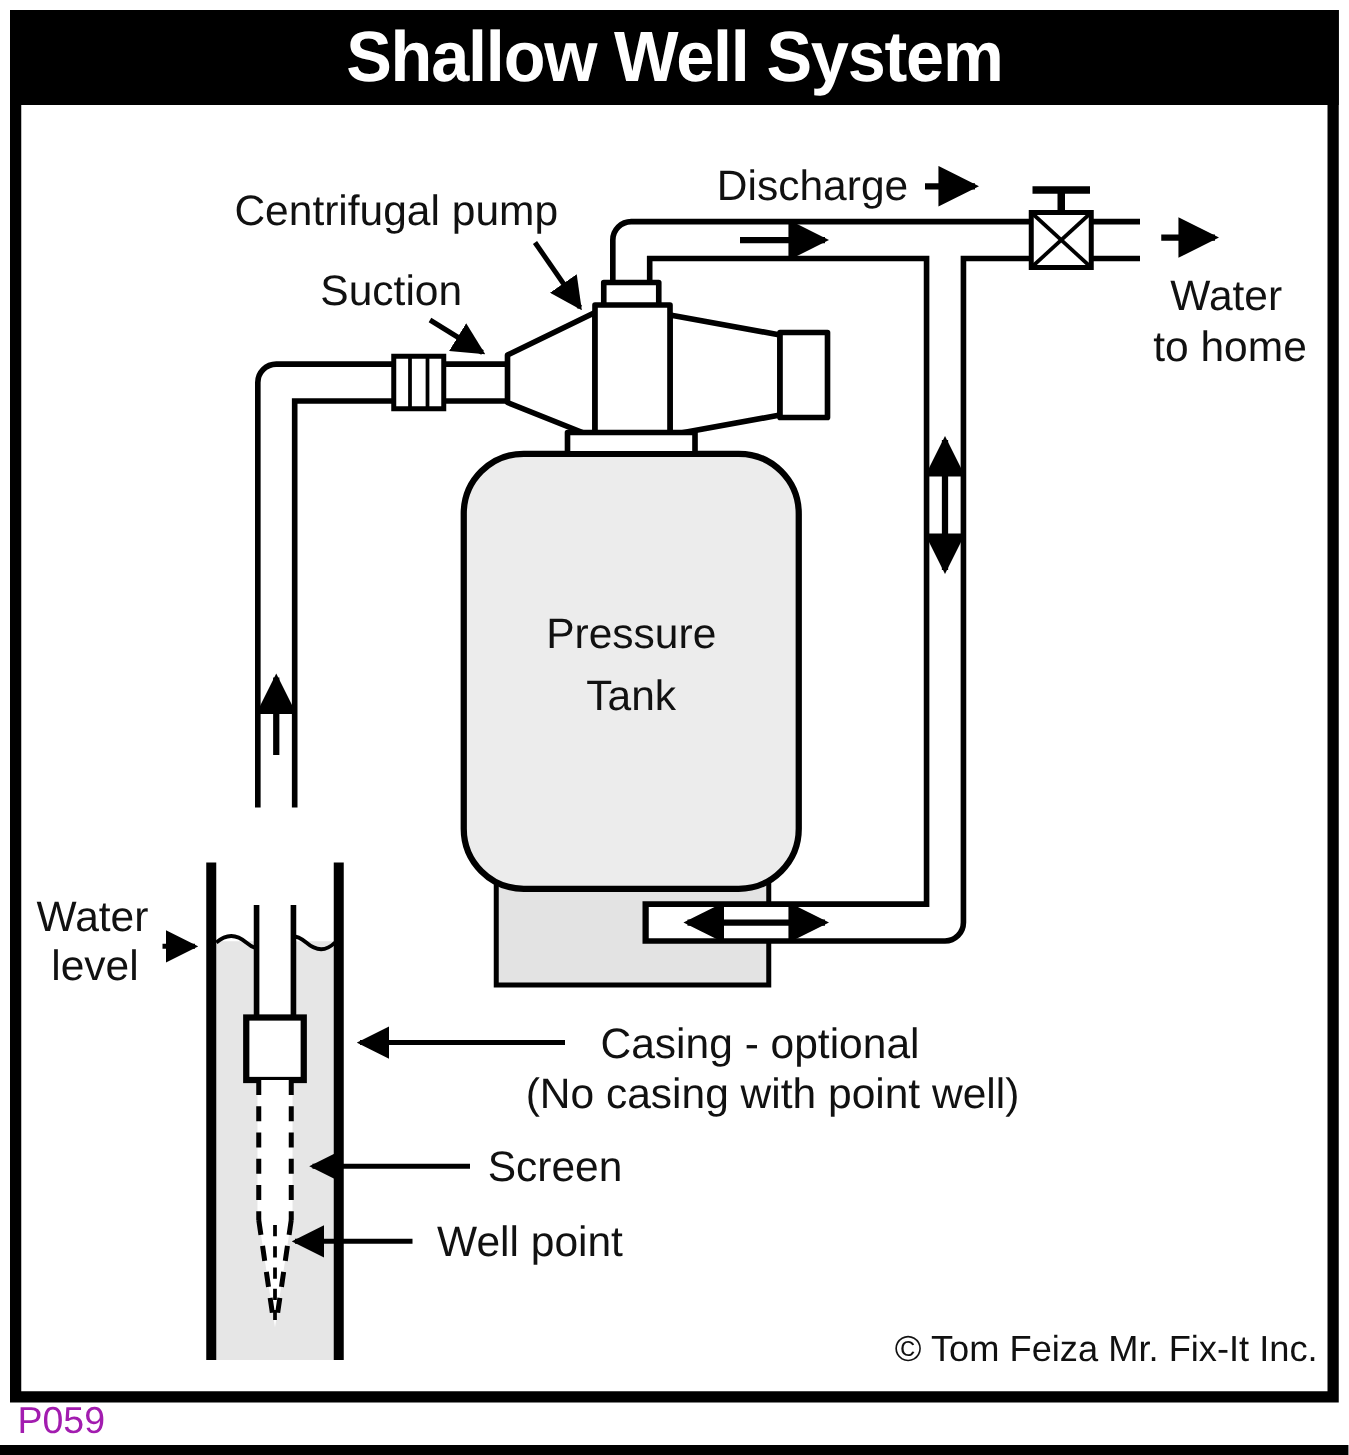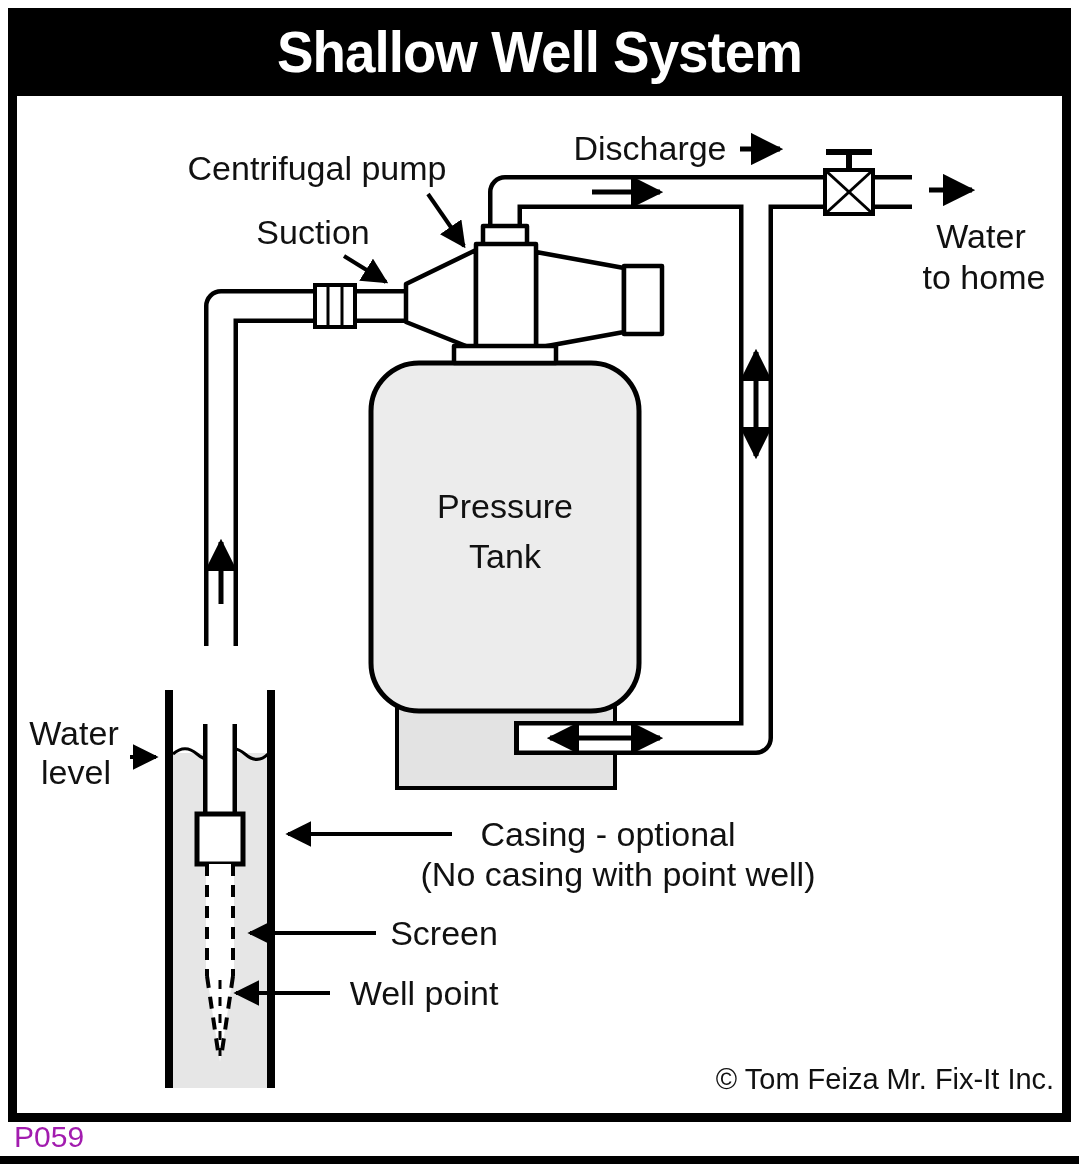--- a/index.html
+++ b/index.html
@@ -1,20 +1,20 @@
 <!DOCTYPE html>
 <html><head>
 <meta charset="utf-8">
 <style>
   html,body{margin:0;padding:0;background:#fff;}
   .page{position:relative;width:1079px;height:1164px;background:#fff;overflow:hidden;
         font-family:"Liberation Sans",sans-serif;}
   .frame{position:absolute;left:8px;top:8px;width:1063px;height:1114px;
          border:9px solid #000;box-sizing:border-box;background:#fff;}
-  .titlebar{position:absolute;left:8px;top:8px;width:1063px;height:88px;background:#000;
+  .titlebar{position:absolute;left:8px;top:8px;width:1063px;height:76px;background:#000;
             color:#fff;display:flex;align-items:center;justify-content:center;}
   .titlebar span{font-size:57px;font-weight:bold;letter-spacing:-1px;transform:scaleX(.96);}
   svg.diagram{position:absolute;left:0;top:0;}
   .code{position:absolute;left:14px;top:1120px;font-size:30px;color:#a21caf;text-align:center;}
   .bottom-line{position:absolute;left:0;top:1156px;width:1079px;height:8px;background:#000;}
 
   
   .pipe-k{fill:none;stroke:#000;stroke-width:34;stroke-linejoin:round;stroke-linecap:butt;}
   .pipe-w{fill:none;stroke:#fff;stroke-width:25;stroke-linejoin:round;stroke-linecap:butt;}
   .shape{fill:#fff;stroke:#000;stroke-width:4.5;stroke-linejoin:round;}

